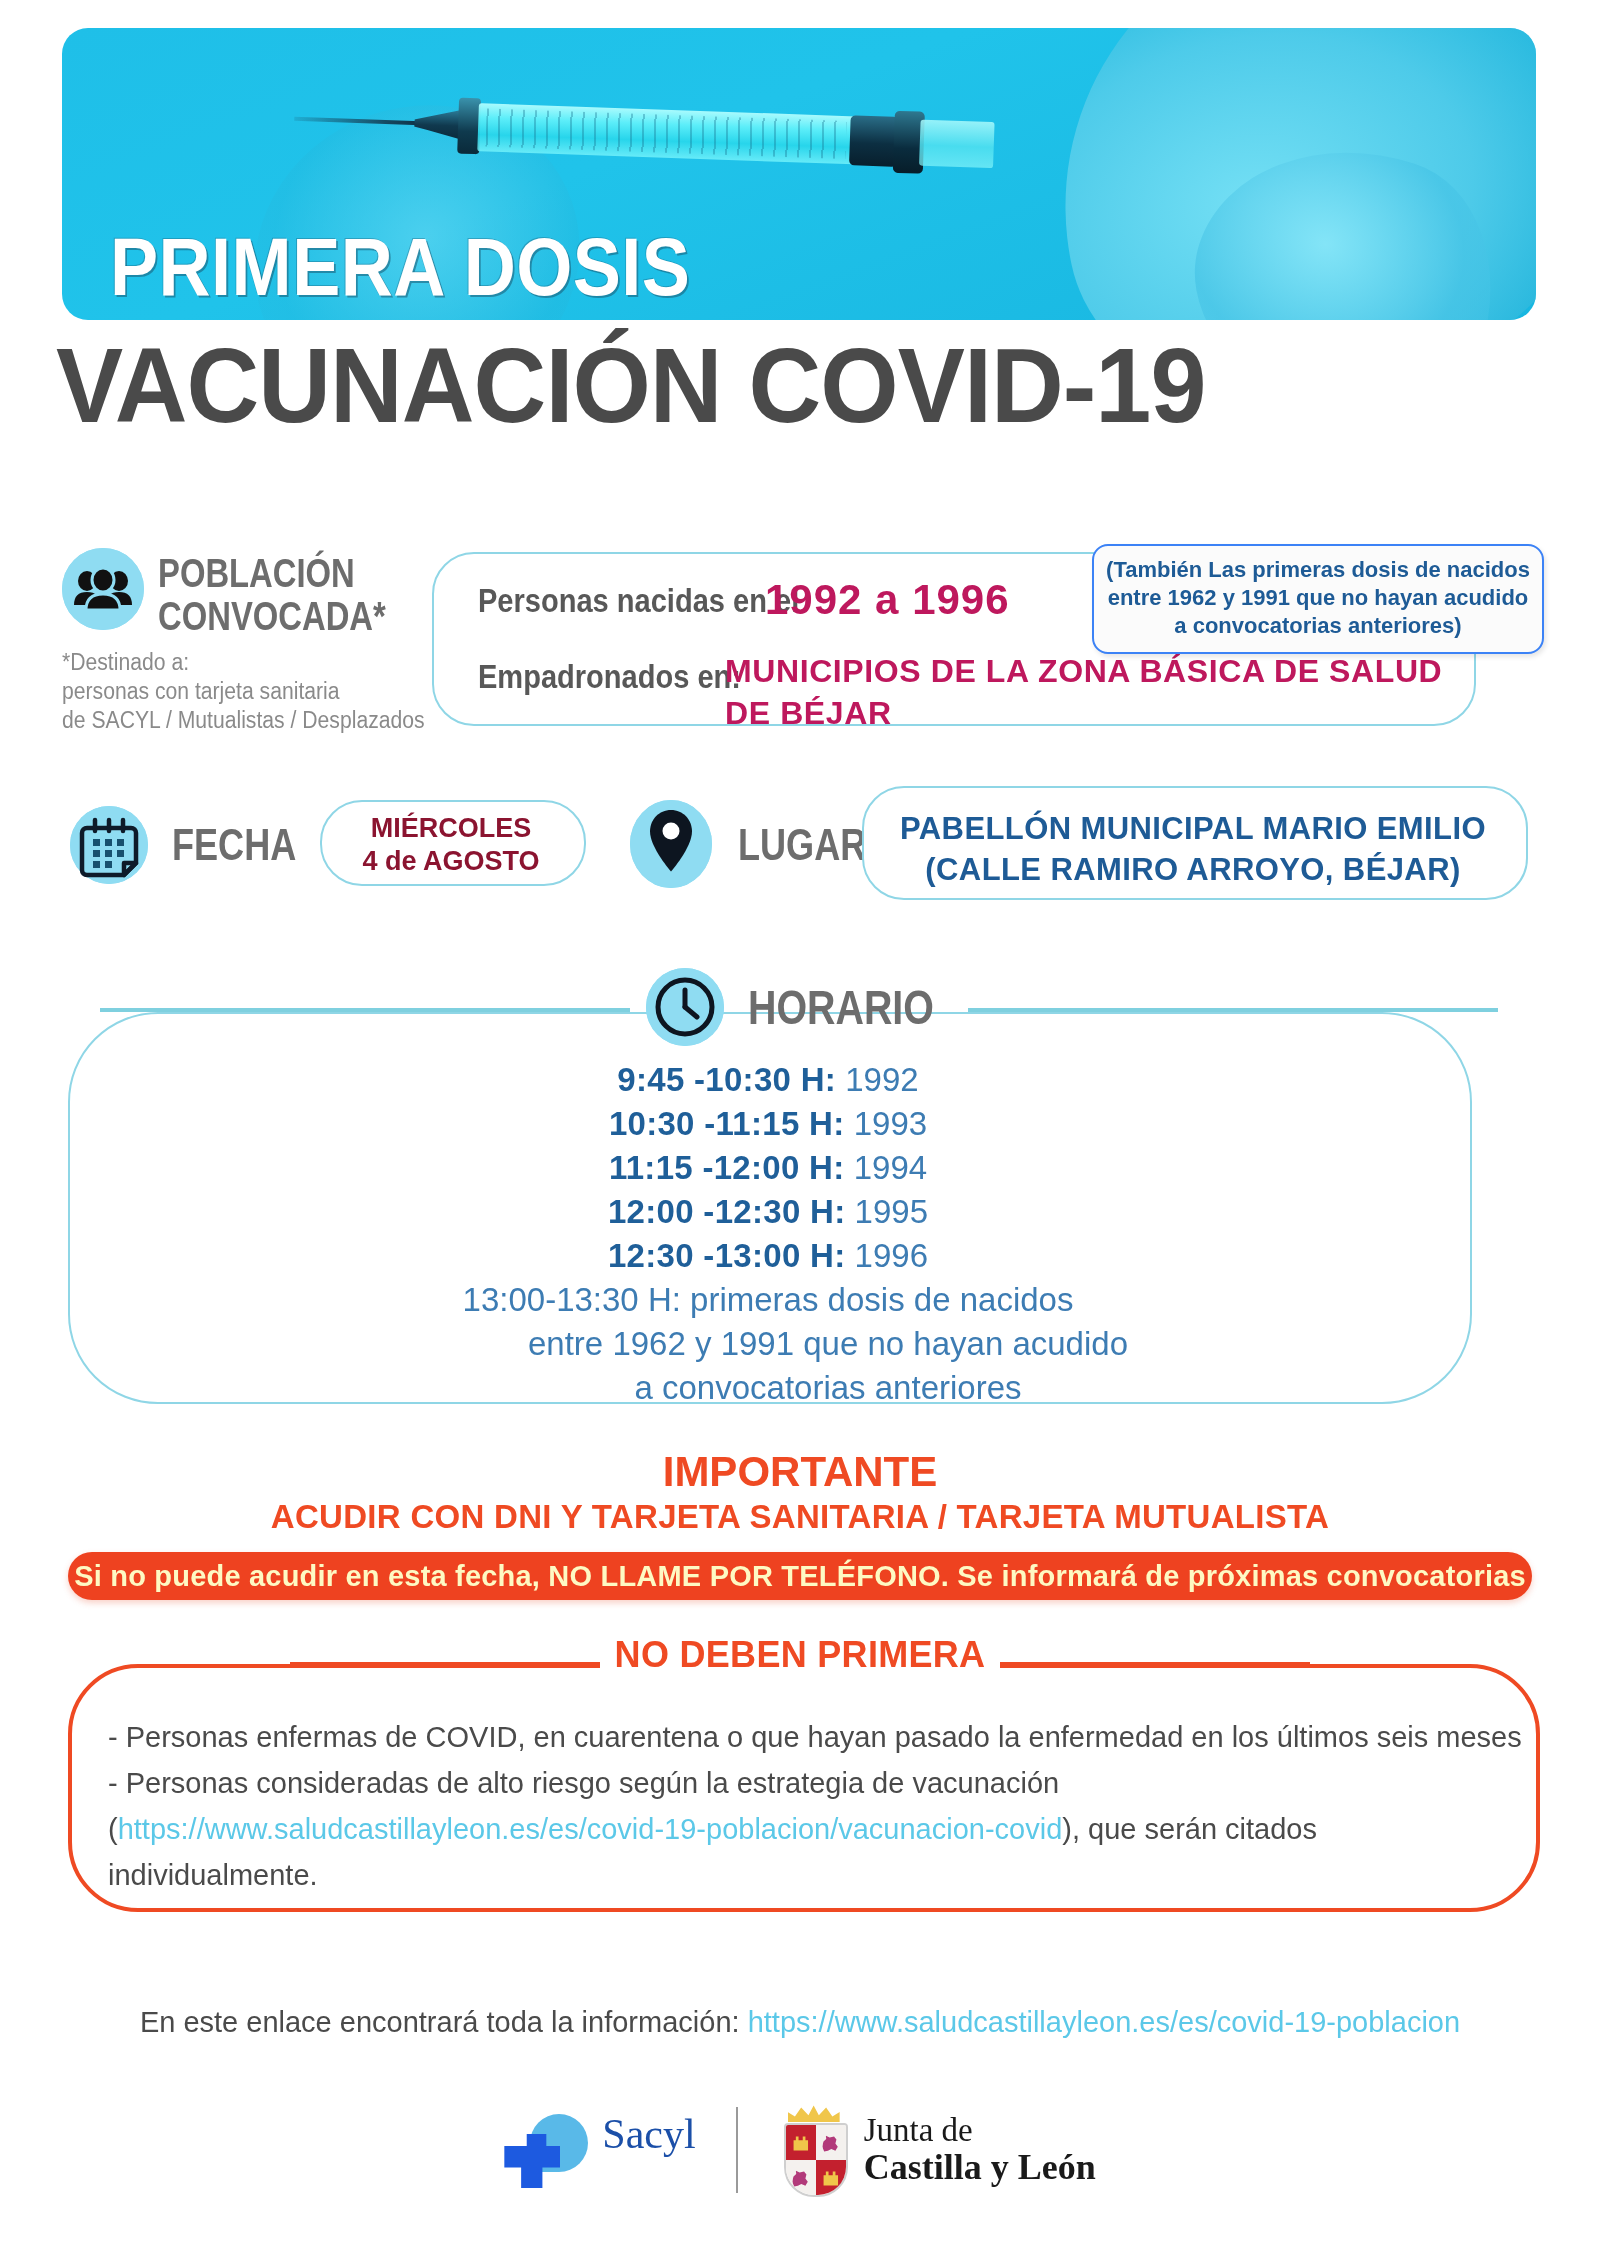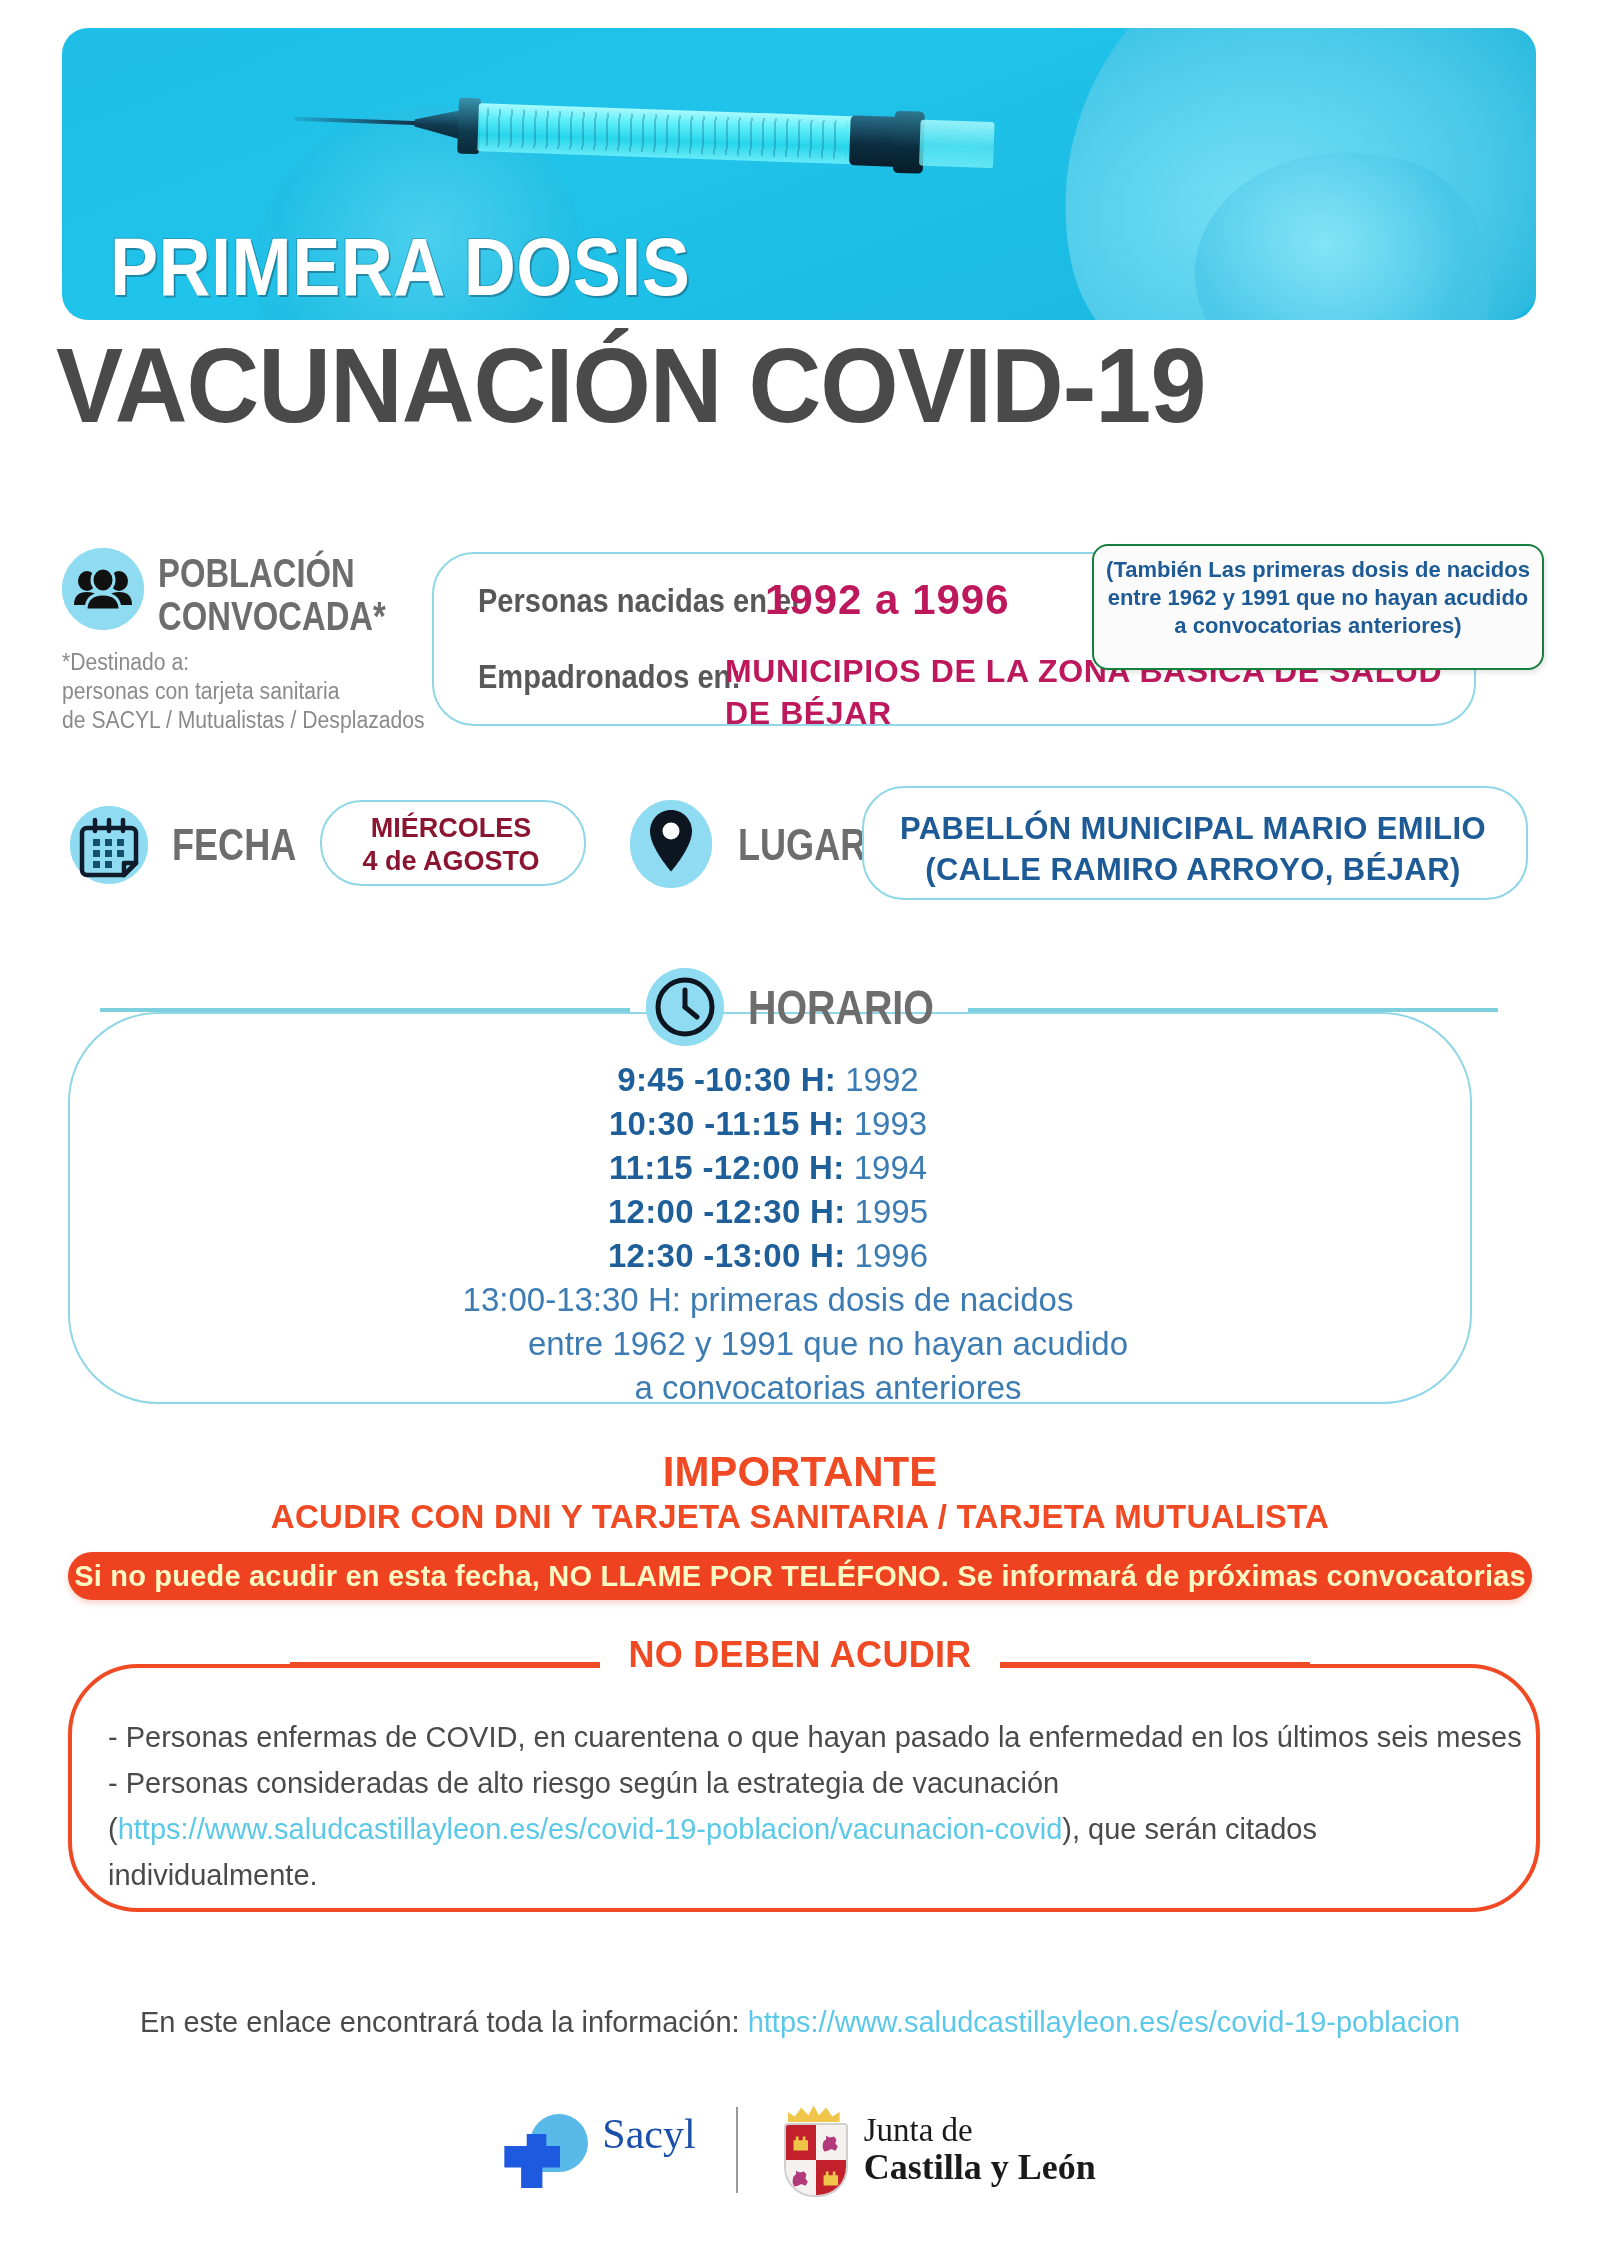--- a/index.html
+++ b/index.html
@@ -227,23 +227,23 @@
   #born-value { left: 765px; top: 576px; font-size: 42px; letter-spacing: 1px; }
   #padron-label { left: 478px; top: 658px; font-size: 33px; }
   #padron-value {
     left: 725px; top: 650px; font-size: 32px; line-height: 42px;
     letter-spacing: .6px;
   }
   .tooltip-box {
     position: absolute;
     left: 1092px; top: 544px;
     width: 432px;
-    padding: 10px 8px 28px;
+    padding: 10px 8px 12px;
     background: #fbfbfb;
-    border: 2px solid #15803d;
+    border: 2px solid #3b82f6;
     border-radius: 16px;
     box-shadow: 2px 3px 5px rgba(0,0,0,.10);
     text-align: center;
     font-size: 22px;
     line-height: 28px;
     font-weight: 700;
     color: #1e5b96;
     font-family: "Liberation Sans", sans-serif;
   }
 
@@ -634,21 +634,21 @@
 
 <div class="importante-title">IMPORTANTE</div>
 <div class="importante-sub">ACUDIR CON DNI Y TARJETA SANITARIA / TARJETA MUTUALISTA</div>
 <div class="red-bar">
   <span>Si no puede acudir en esta fecha, NO LLAME POR TELÉFONO. Se informará de próximas convocatorias</span>
 </div>
 
 <div id="nodeben-box"></div>
 <div class="nd-line" id="nd-line-left"></div>
 <div class="nd-line" id="nd-line-right"></div>
-<div class="nodeben-title">NO DEBEN ACUDIR</div>
+<div class="nodeben-title">NO DEBEN PRIMERA</div>
 <div class="nodeben-list">
   <div class="item">- Personas enfermas de COVID, en cuarentena o que hayan pasado la enfermedad en los últimos seis meses</div>
   <div class="wrap"><span>- Personas consideradas de alto riesgo según la estrategia de vacunación (</span><span class="lnk">https://www.saludcastillayleon.es/es/covid-19-poblacion/vacunacion-covid</span><span>), que serán citados individualmente.</span></div>
 </div>
 
 <div class="footer-link"><span>En este enlace encontrará toda la información: </span><span class="lnk">https://www.saludcastillayleon.es/es/covid-19-poblacion</span></div>
 
 <div class="logos">
   <div class="sacyl-logo">
     <div class="sacyl-mark">

